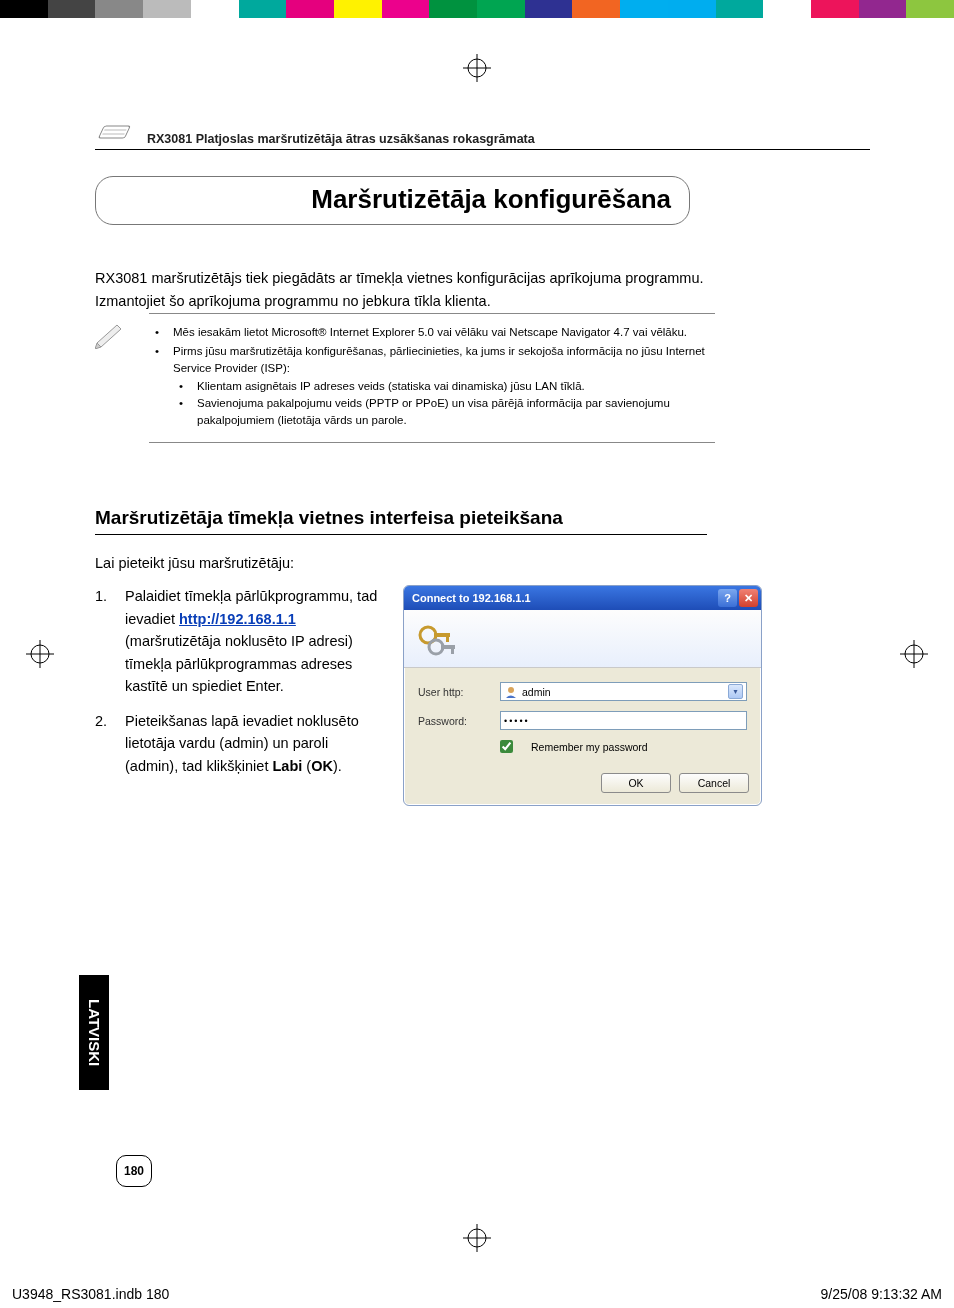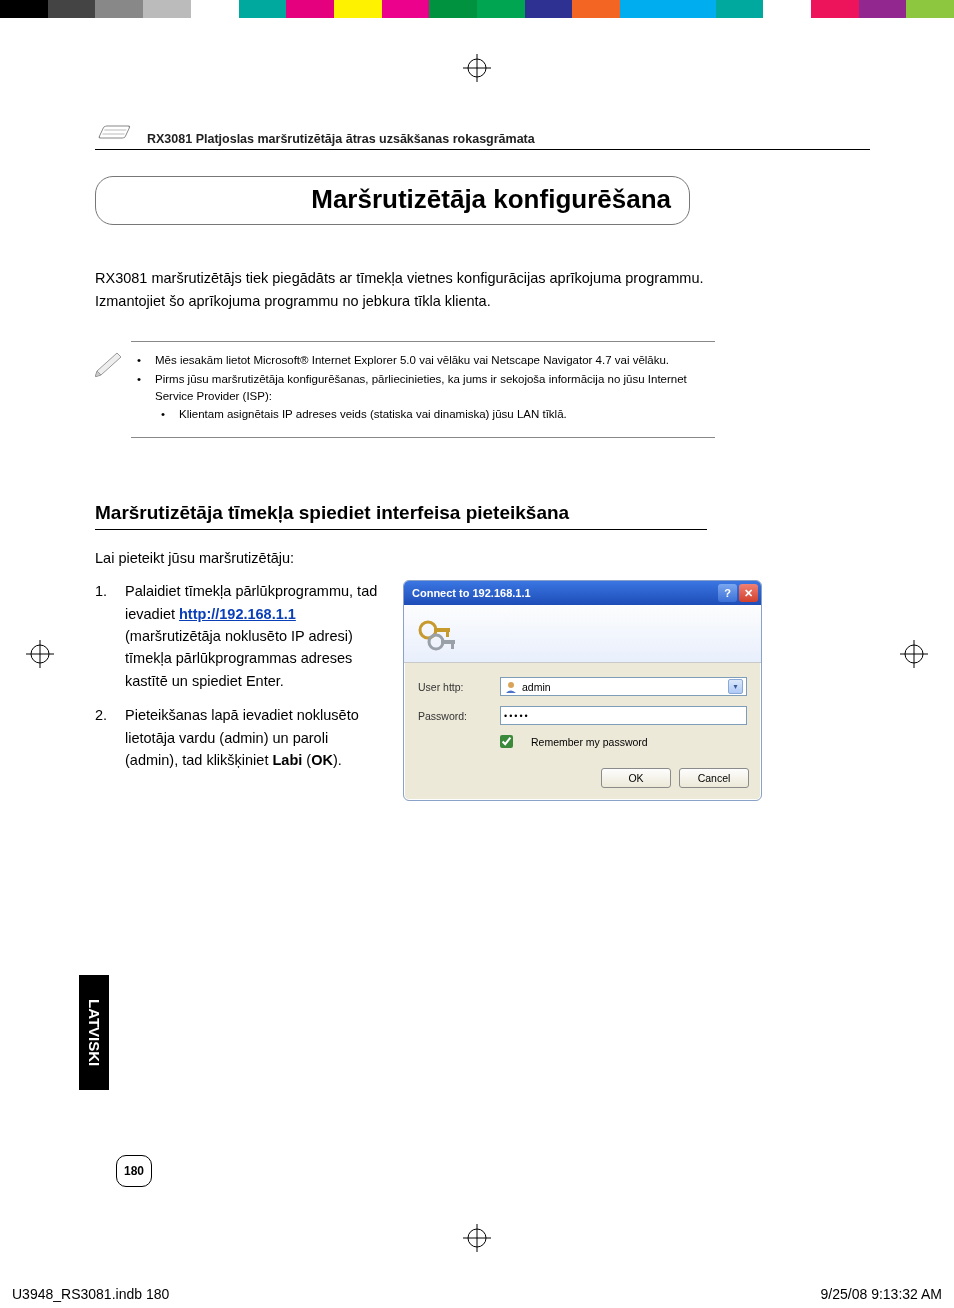--- a/index.html
+++ b/index.html
@@ -53,22 +53,22 @@
     font-weight: bold;
     text-align: right;
   }
   .intro {
     margin-top: 42px;
     font-size: 14.5px;
     line-height: 1.6;
     width: 620px;
   }
   .note-block {
-    margin-top: 28px;
-    display: flex;
+    display: flex;
+    gap: 18px;
     width: 620px;
   }
   .pen-icon { width: 36px; height: 28px; flex-shrink: 0; margin-top: 8px; }
   .note-body {
     border-top: 1px solid #888;
     border-bottom: 1px solid #888;
     padding: 10px 0 14px 0;
     font-size: 11.5px;
     line-height: 1.45;
     flex: 1;
@@ -282,25 +282,26 @@
   <div class="note-block">
     <svg class="pen-icon" viewBox="0 0 36 28">
       <path d="M2 22 L22 4 L26 8 L6 26 Z" fill="#eee" stroke="#999"></path>
       <path d="M2 22 L6 26 L0 28 Z" fill="#ccc" stroke="#999"></path>
     </svg>
     <div class="note-body">
       <ul>
         <li class="l1">Mēs iesakām lietot Microsoft® Internet Explorer 5.0 vai vēlāku vai Netscape Navigator 4.7 vai vēlāku.</li>
         <li class="l1">Pirms jūsu maršrutizētāja konfigurēšanas, pārliecinieties, ka jums ir sekojoša informācija no jūsu Internet Service Provider (ISP):</li>
         <li class="l2">Klientam asignētais IP adreses veids (statiska vai dinamiska) jūsu LAN tīklā.</li>
+        <li class="l2">Savienojuma pakalpojumu veids (PPTP or PPoE) un visa pārējā informācija par savienojumu pakalpojumiem (lietotāja vārds un parole.</li>
       </ul>
     </div>
   </div>
 
-  <h2 class="h2">Maršrutizētāja tīmekļa spiediet interfeisa pieteikšana</h2>
+  <h2 class="h2">Maršrutizētāja tīmekļa vietnes interfeisa pieteikšana</h2>
 
   <p class="lead">Lai pieteikt jūsu maršrutizētāju:</p>
 
   <div class="steps-row">
     <div class="steps">
       <ol>
         <li>
           <span class="num">1.</span>
           <span>Palaidiet tīmekļa pārlūkprogrammu, tad ievadiet </span><a href="#">http://192.168.1.1</a><span> (maršrutizētāja noklusēto IP adresi) tīmekļa pārlūkprogrammas adreses kastītē un spiediet Enter.</span>
         </li>

